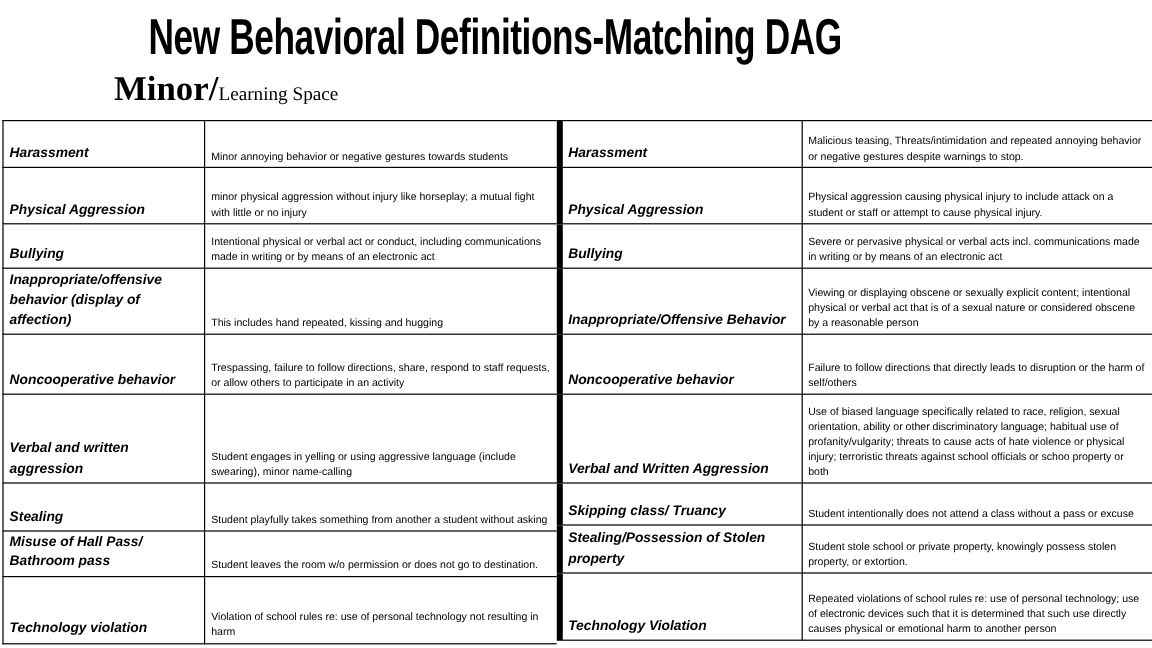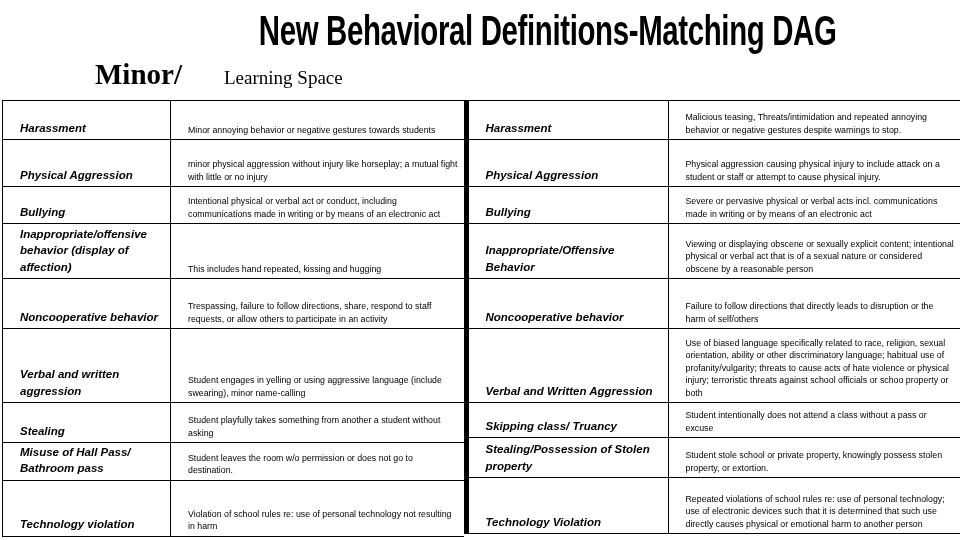--- a/index.html
+++ b/index.html
@@ -1,38 +1,38 @@
 <!DOCTYPE html>
 <html><head>
 <meta charset="utf-8">
 <style>
   html,body { margin:0; padding:0; background:#e9e9e9; }
   .page {
     position:relative; width:960px; height:540px; background:#ffffff;
     overflow:hidden; font-family:"Liberation Sans", sans-serif; color:#000;
   }
-  .title-wrap { position:absolute; top:8px; left:0; width:960px; text-align:right; }
+  .title-wrap { position:absolute; top:8px; left:0; width:960px; text-align:left; }
   .title-text {
     display:inline-block; font-family:"Liberation Sans", sans-serif; font-weight:700;
     font-size:42px; line-height:1.1; white-space:nowrap; letter-spacing:-0.5px;
     transform:scaleX(0.70); transform-origin:50% 50%;
   }
   .col-headers { position:absolute; top:60px; left:2px; width:955px; display:flex; }
   .col-head { box-sizing:border-box; line-height:1; }
   .col-head-minor { width:461px; padding-left:93px; }
   .col-head-major { width:494px; padding-left:92px; }
   .head-big  { font-family:"Liberation Serif", serif; font-size:29px;font-weight:bold; }
-  .head-small{ font-family:"Liberation Serif", serif; font-size:19px;margin-left:42px; }
+  .head-small{ font-family:"Liberation Serif", serif; font-size:16px; }
   .tables { position:absolute; top:100px; left:2px; display:flex; align-items:flex-start; }
   table { border-collapse:collapse; table-layout:fixed; }
   .t-minor { width:461px; }
   .t-major { width:494px; }
   td {
     border:1.6px solid #000; vertical-align:bottom;
-    padding:1px 4px 3px 17px; box-sizing:border-box; overflow:hidden;
+    padding:1px 4px 3px 5px; box-sizing:border-box; overflow:hidden;
   }
   .t-minor td:last-child { border-right:none; }
   .t-major td:first-child { border-left:5px solid #000; }
   .term-cell { font-weight:bold; font-size:11.5px; line-height:1.42;font-style:italic; }
   .def-cell  { font-size:8.8px; line-height:1.42; }
 </style>
 </head>
 <body>
 
 <div class="page">

